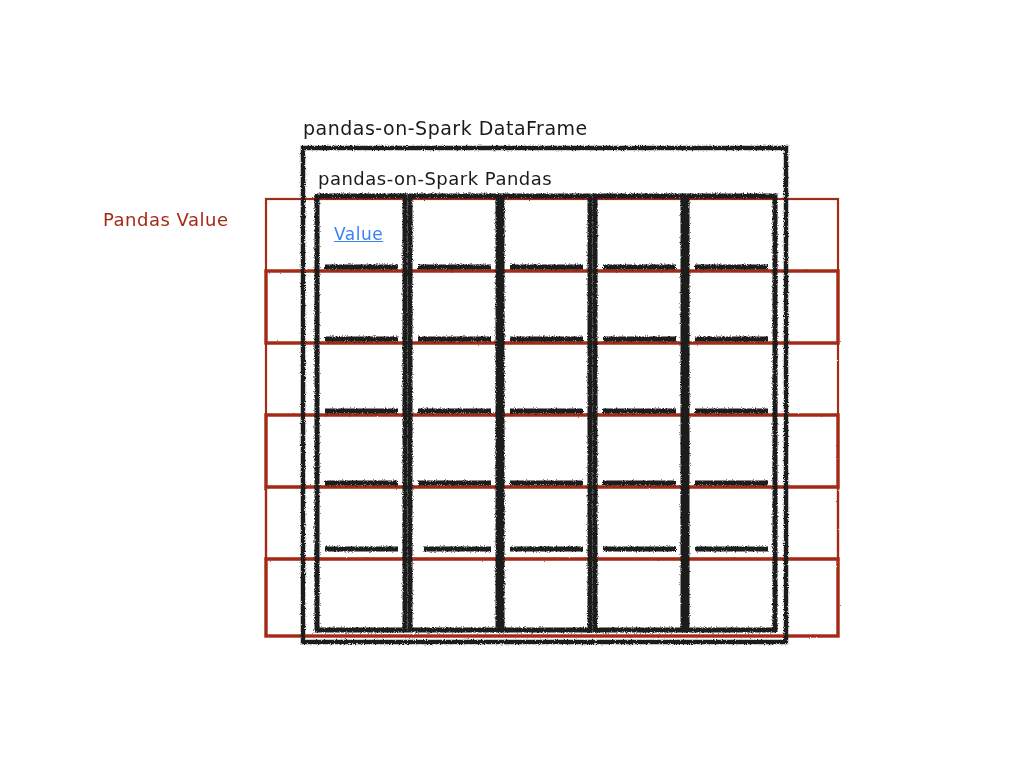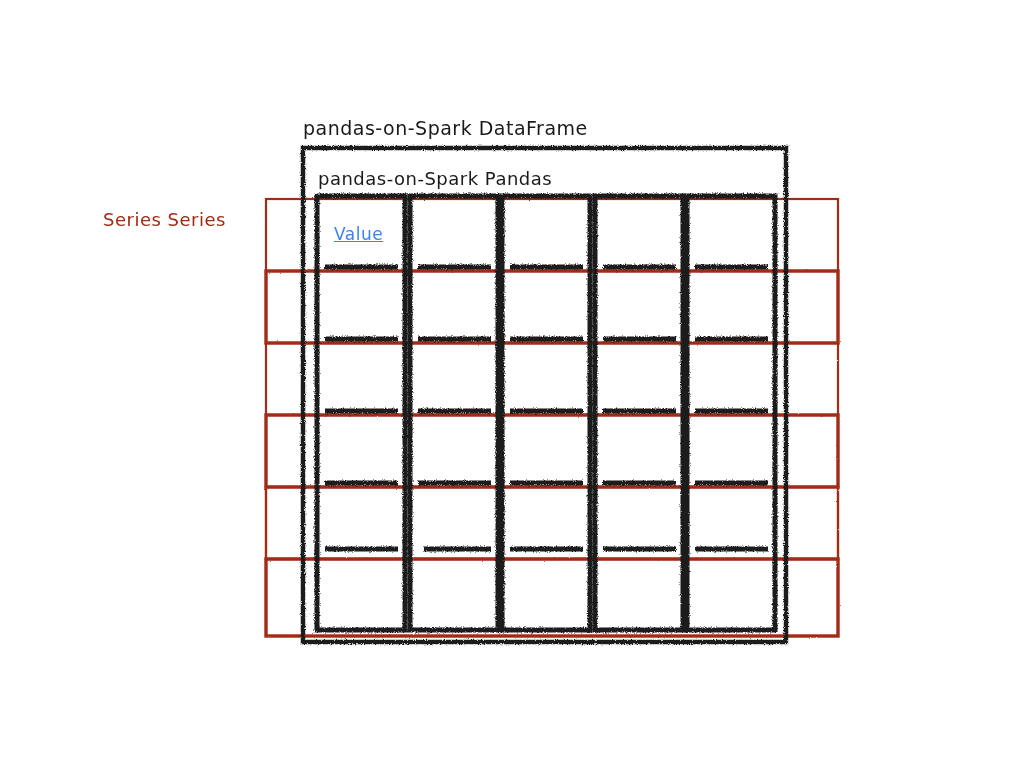--- a/index.html
+++ b/index.html
@@ -129,14 +129,14 @@
       <line x1="695" y1="549" x2="768" y2="549"></line>
     </g>
   </svg>
 
   <div class="label label-dataframe">pandas-on-Spark DataFrame</div>
 
   <div class="label label-series">pandas-on-Spark Pandas</div>
 
   <div class="label label-value">Value</div>
 
-  <div class="label label-pandas-series">Series Series</div>
+  <div class="label label-pandas-series">Pandas Value</div>
 </div>
 
 </body></html>

